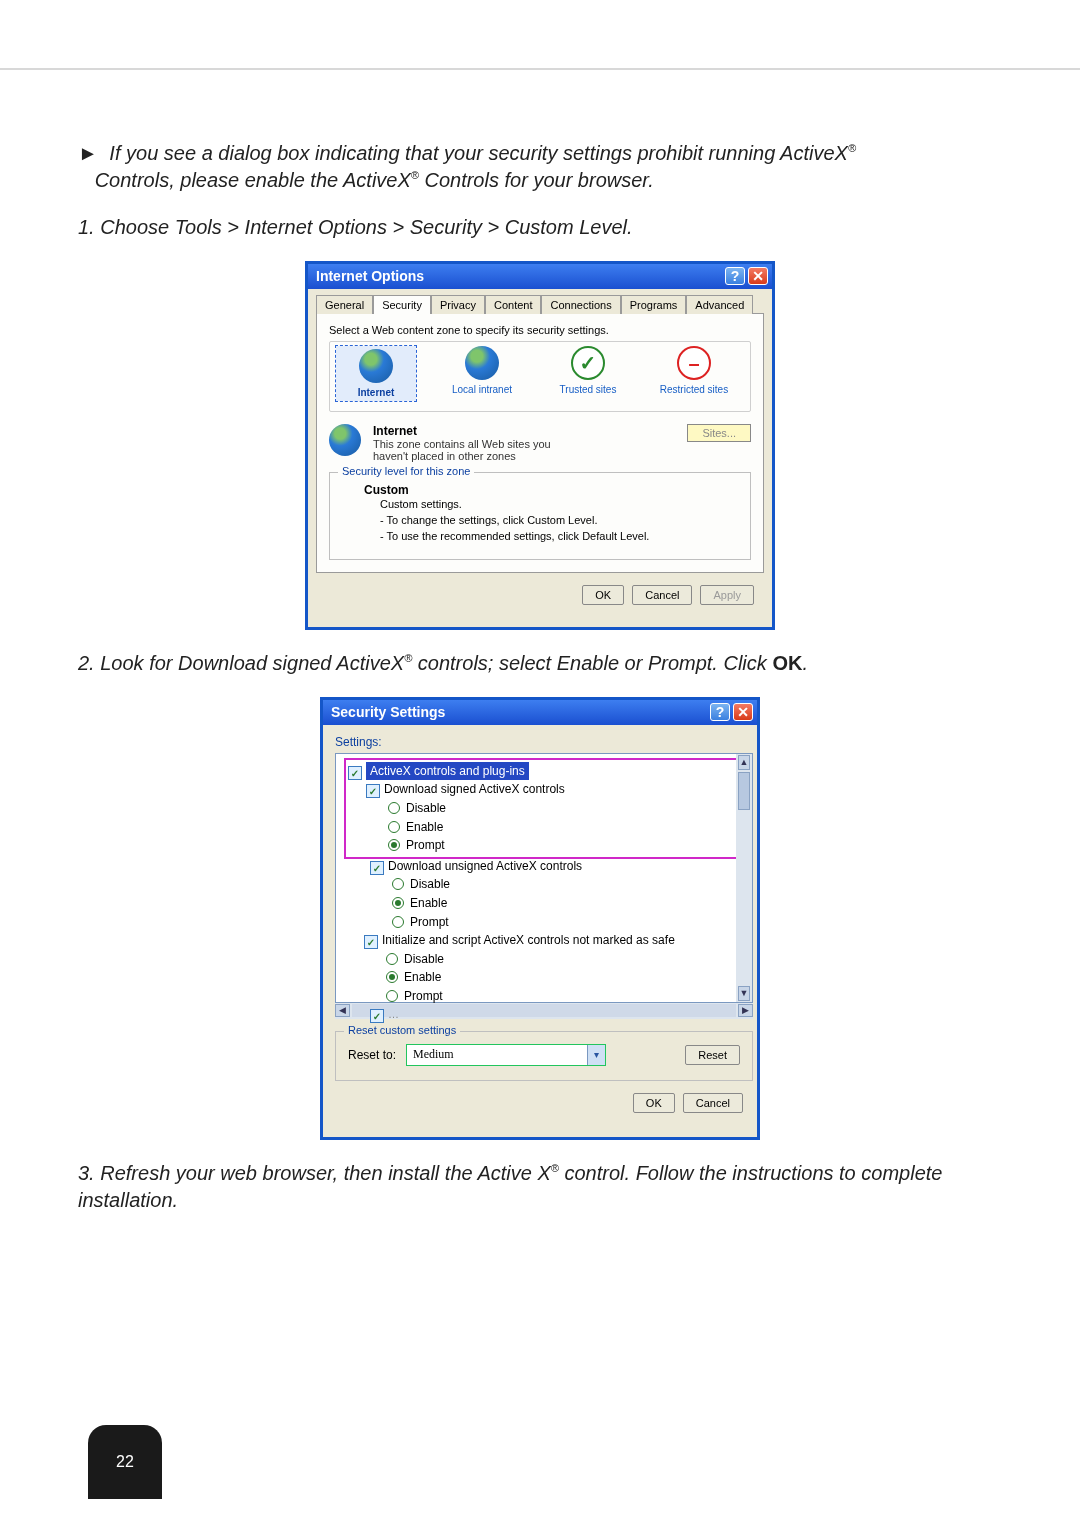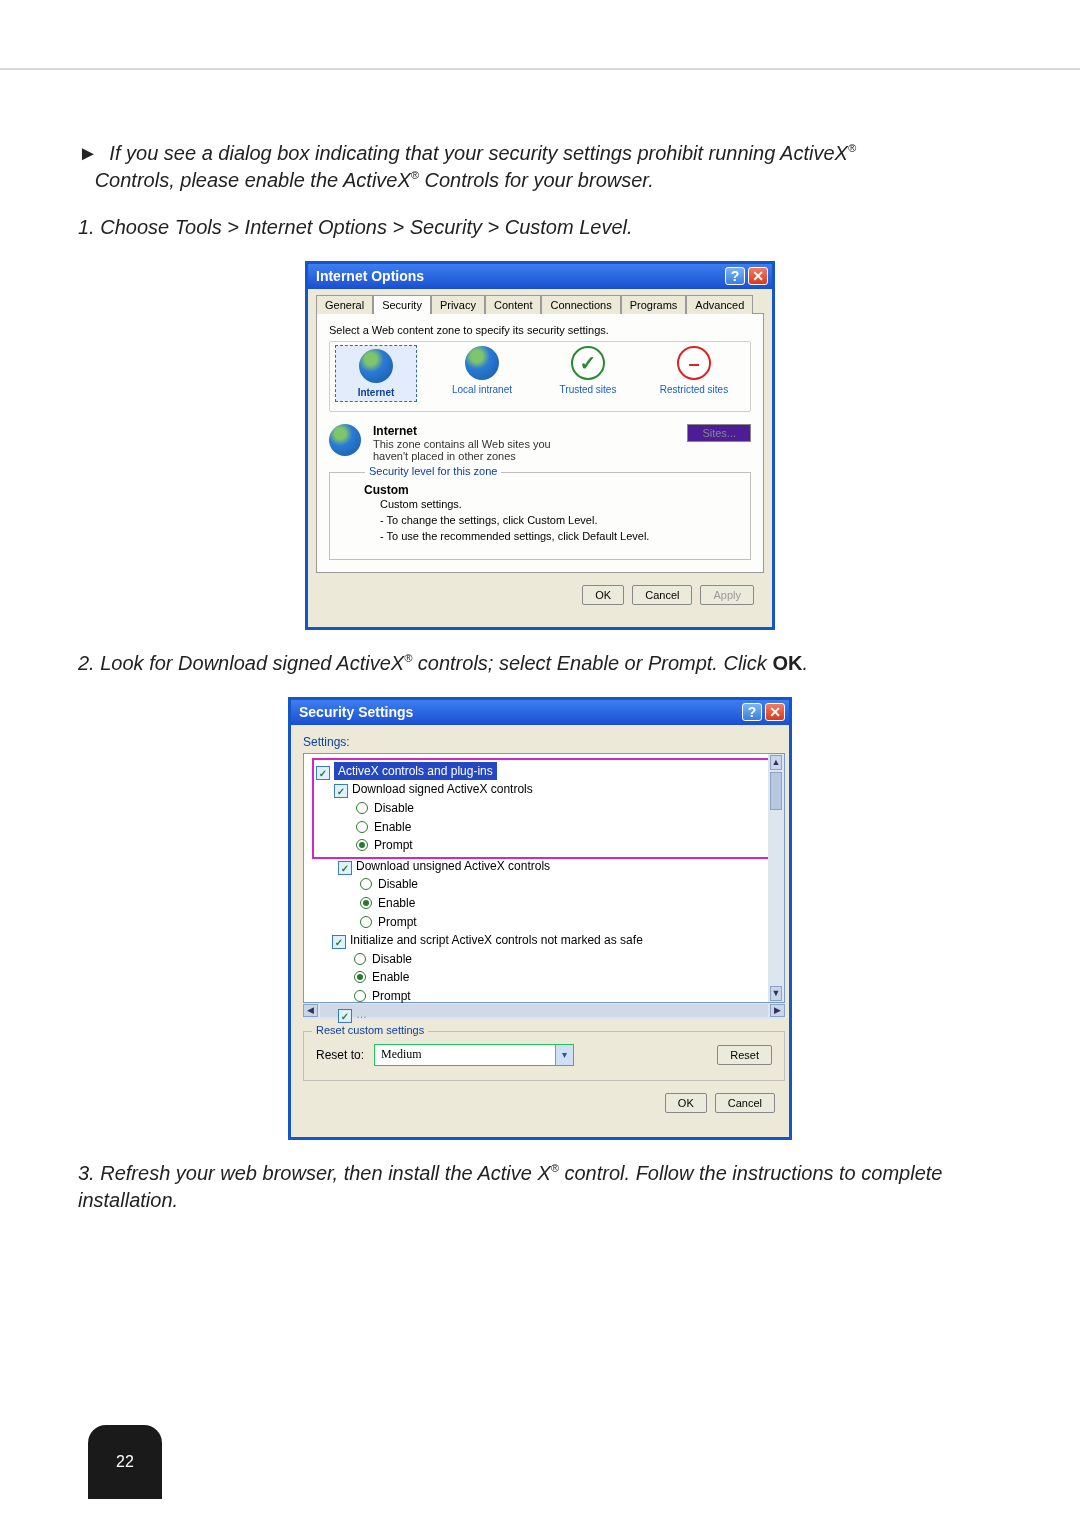--- a/index.html
+++ b/index.html
@@ -81,24 +81,24 @@
   .tick { background: #fff; border: 2px solid #2a8a2e; color:#2a8a2e; font-weight:bold; }
   .minus { background: #fff; border: 2px solid #d22; color:#d22; font-weight:bold; }
   .zone-lbl { color:#175ec5; }
   .zone.sel .zone-lbl { color:#0b3fa0; font-weight:bold; }
 
   .inet-block { display:flex; gap:12px; margin-top:12px; align-items:flex-start; }
   .inet-block .globe { width:32px; height:32px; border-radius:50%; flex:0 0 32px; }
   .inet-block .txt { flex:1; }
   .inet-block .hdr { font-weight:bold; font-size:12px; }
   .inet-block .sub { font-size:11px; color:#333; }
-  .sites-btn { padding:2px 14px; font-size:11px; background:#4c1d95; border:1px solid #888; color:#888; }
+  .sites-btn { padding:2px 14px; font-size:11px; background:#fef9c3; border:1px solid #888; color:#888; }
 
   .grp { border:1px solid #bfbfbf; margin-top:10px; padding:10px 12px 14px 12px; position:relative; }
-  .grp-lbl { position:absolute; top:-8px; left:8px; background:#fdfdfb; padding:0 4px; font-size:11px; color:#0b3fa0;margin-left:27px; }
+  .grp-lbl { position:absolute; top:-8px; left:8px; background:#fdfdfb; padding:0 4px; font-size:11px; color:#0b3fa0; }
   .custom-hdr { font-weight:bold; font-size:12px; margin-left:22px; }
   .custom-lines { font-size:11px; margin-left:38px; line-height:1.45; }
   .btn-row { display:flex; justify-content:flex-end; gap:10px; margin-top:18px; }
   .btn {
     padding: 3px 12px;
     font-size: 11px;
     background: #eceadb;
     border: 1px solid #888;
     border-radius: 2px;
   }
@@ -229,21 +229,21 @@
           </div>
         </div>
       </div>
     </div>
 
     <p class="instr">
       <span>2. Look for Download signed ActiveX</span><sup>®</sup><span> controls; select Enable or Prompt. Click </span><b class="okword">OK</b><span>.</span>
     </p>
 
     <div class="center-wrap">
-      <div class="dlg" style="width:504px">
+      <div class="dlg" style="width:440px">
         <div class="titlebar">
           <span>Security Settings</span>
           <div class="winbtns">
             <div class="winbtn help">?</div>
             <div class="winbtn close">✕</div>
           </div>
         </div>
         <div class="ss-body">
           <div class="ss-lbl">Settings:</div>
 

